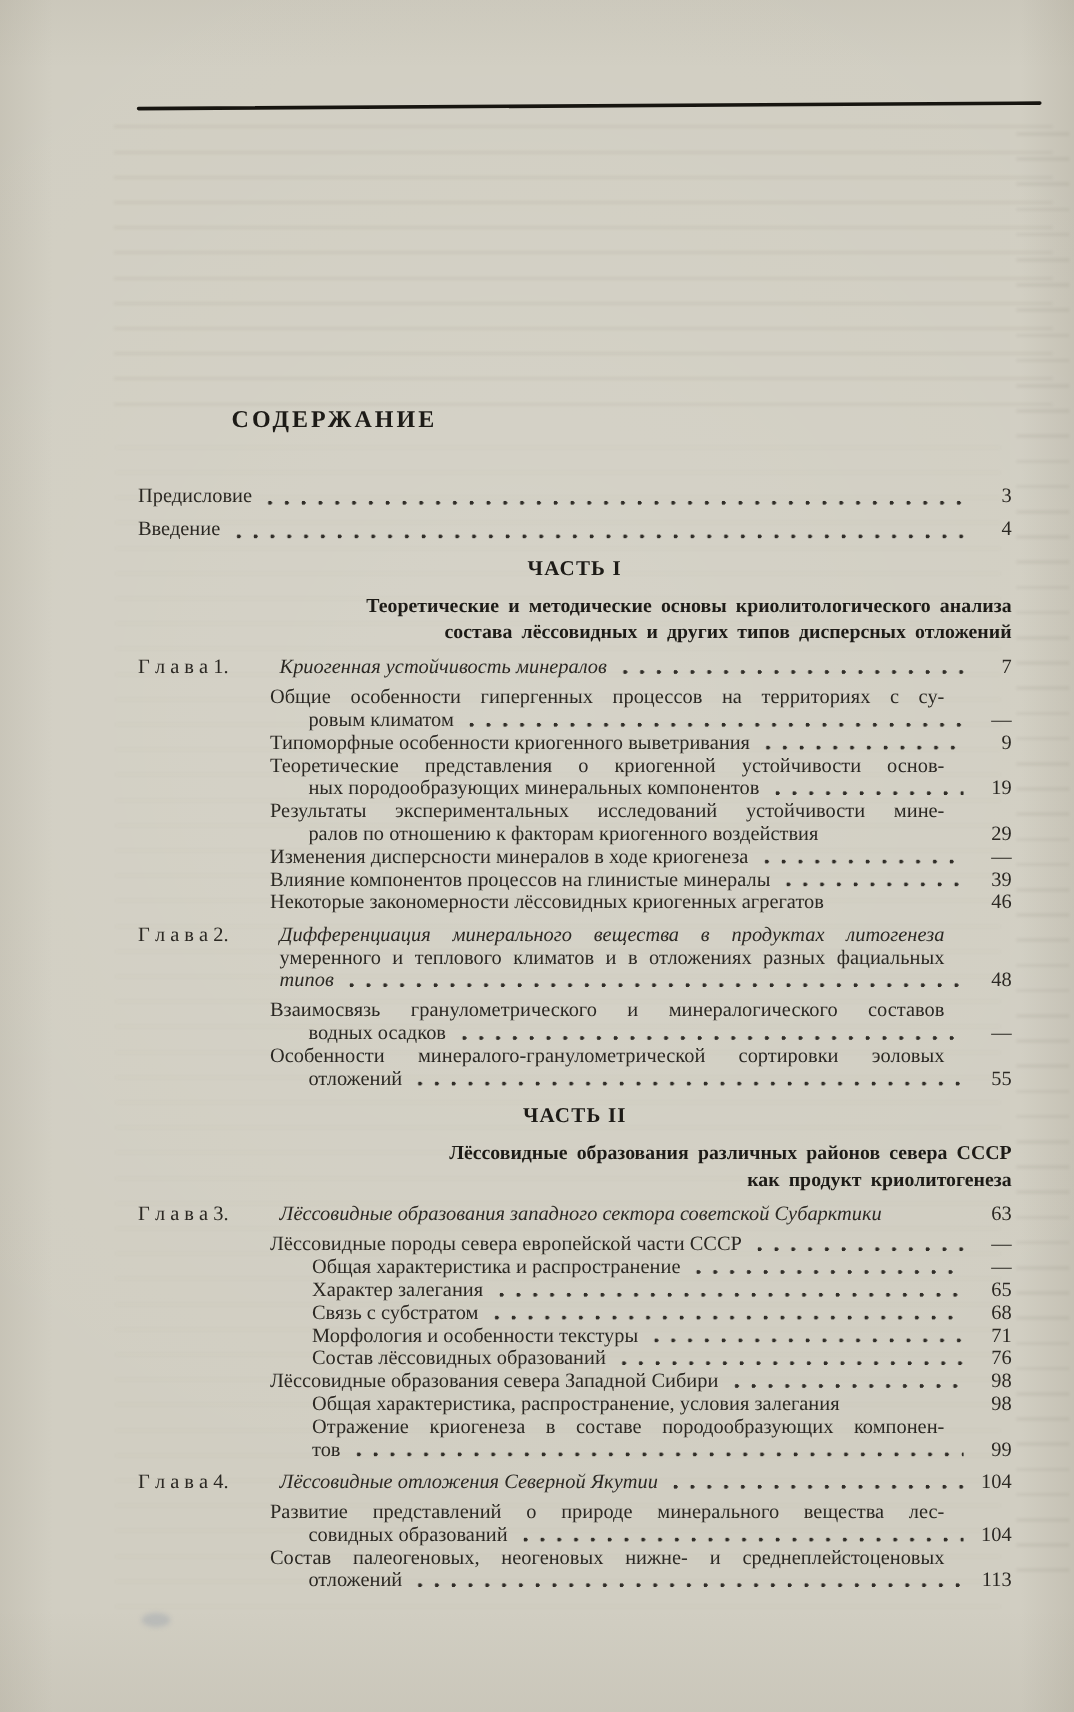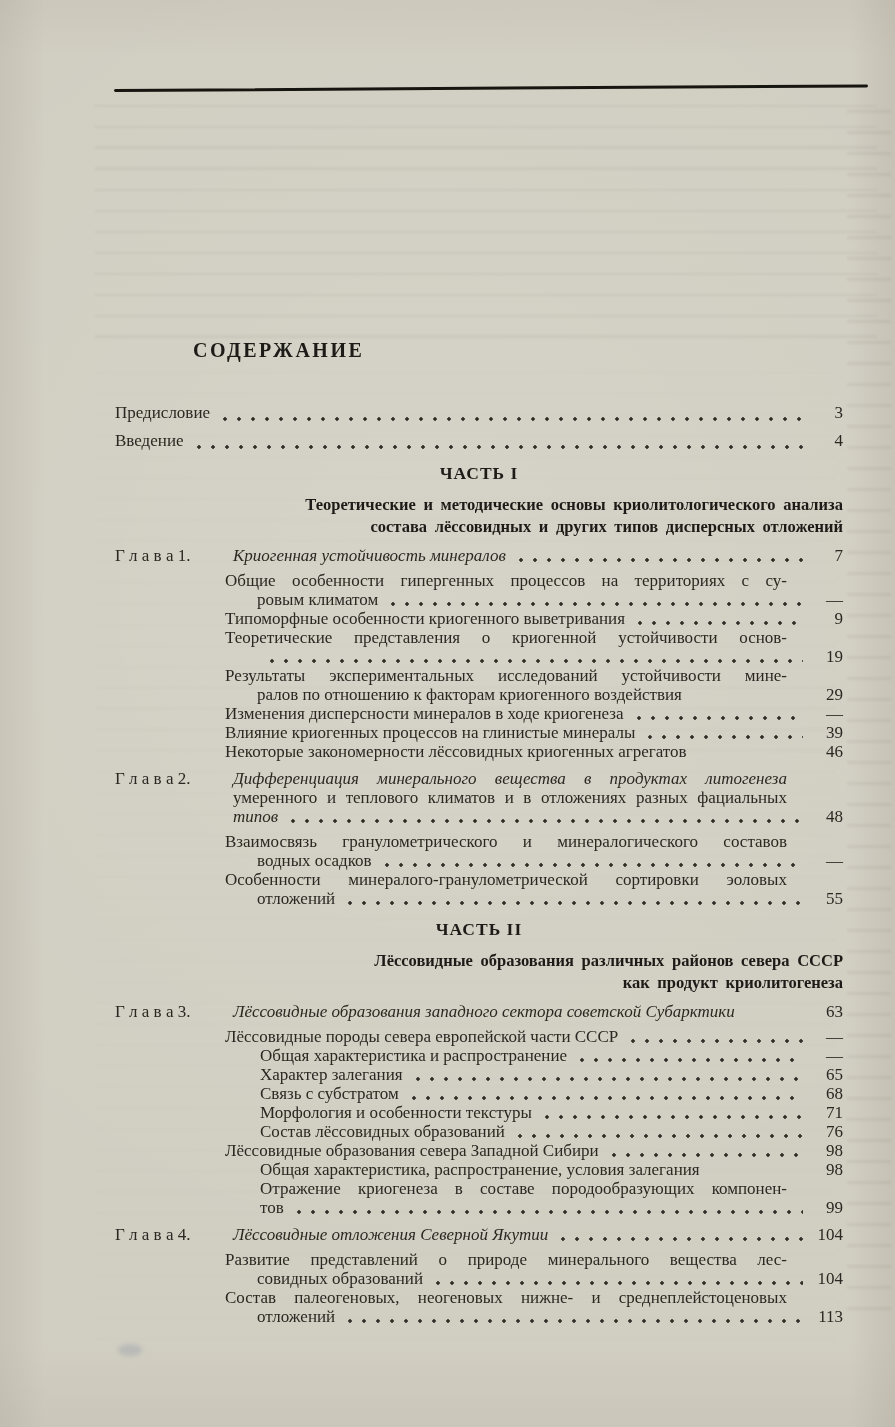--- a/index.html
+++ b/index.html
@@ -140,20 +140,21 @@
       <div class="entry sub1">
         <div class="row flexline">
           <span class="txt">Типоморфные особенности криогенного выветривания</span>
           <span class="leader"></span>
           <span class="page-num">9</span>
         </div>
       </div>
       <div class="entry sub1">
         <div class="row justify"><span>Теоретические представления о криогенной устойчивости основ-</span></div>
         <div class="row flexline cont">
+          <span class="txt">ных породообразующих минеральных компонентов</span>
           <span class="leader"></span>
           <span class="page-num">19</span>
         </div>
       </div>
       <div class="entry sub1">
         <div class="row justify"><span>Результаты экспериментальных исследований устойчивости мине-</span></div>
         <div class="row flexline cont">
           <span class="txt">ралов по отношению к факторам криогенного воздействия</span>
           <span class="leader blank"></span>
           <span class="page-num">29</span>
@@ -161,21 +162,21 @@
       </div>
       <div class="entry sub1">
         <div class="row flexline">
           <span class="txt">Изменения дисперсности минералов в ходе криогенеза</span>
           <span class="leader"></span>
           <span class="page-num">—</span>
         </div>
       </div>
       <div class="entry sub1">
         <div class="row flexline">
-          <span class="txt">Влияние криогенных процессов на глинистые минералы</span>
+          <span class="txt">Влияние компонентов процессов на глинистые минералы</span>
           <span class="leader"></span>
           <span class="page-num">39</span>
         </div>
       </div>
       <div class="entry sub1">
         <div class="row flexline">
           <span class="txt">Некоторые закономерности лёссовидных криогенных агрегатов</span>
           <span class="leader blank"></span>
           <span class="page-num">46</span>
         </div>

